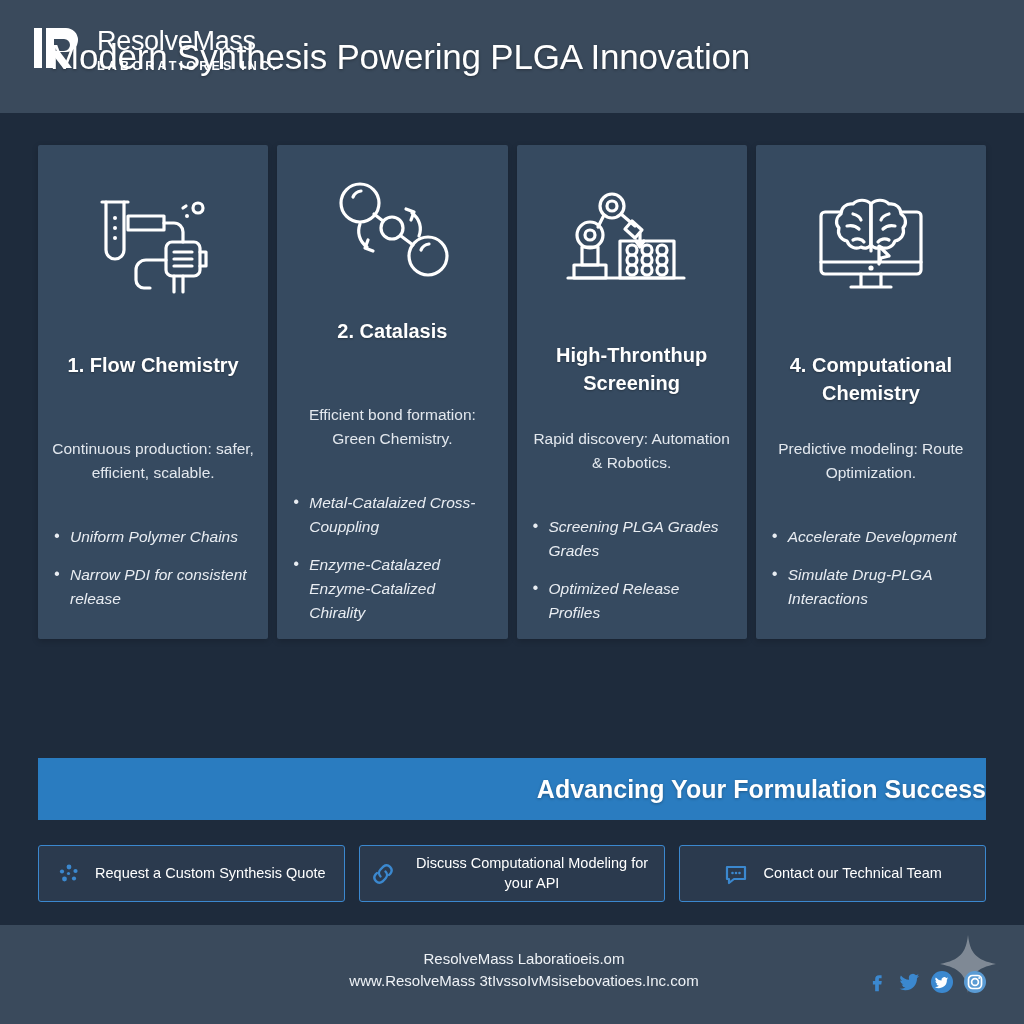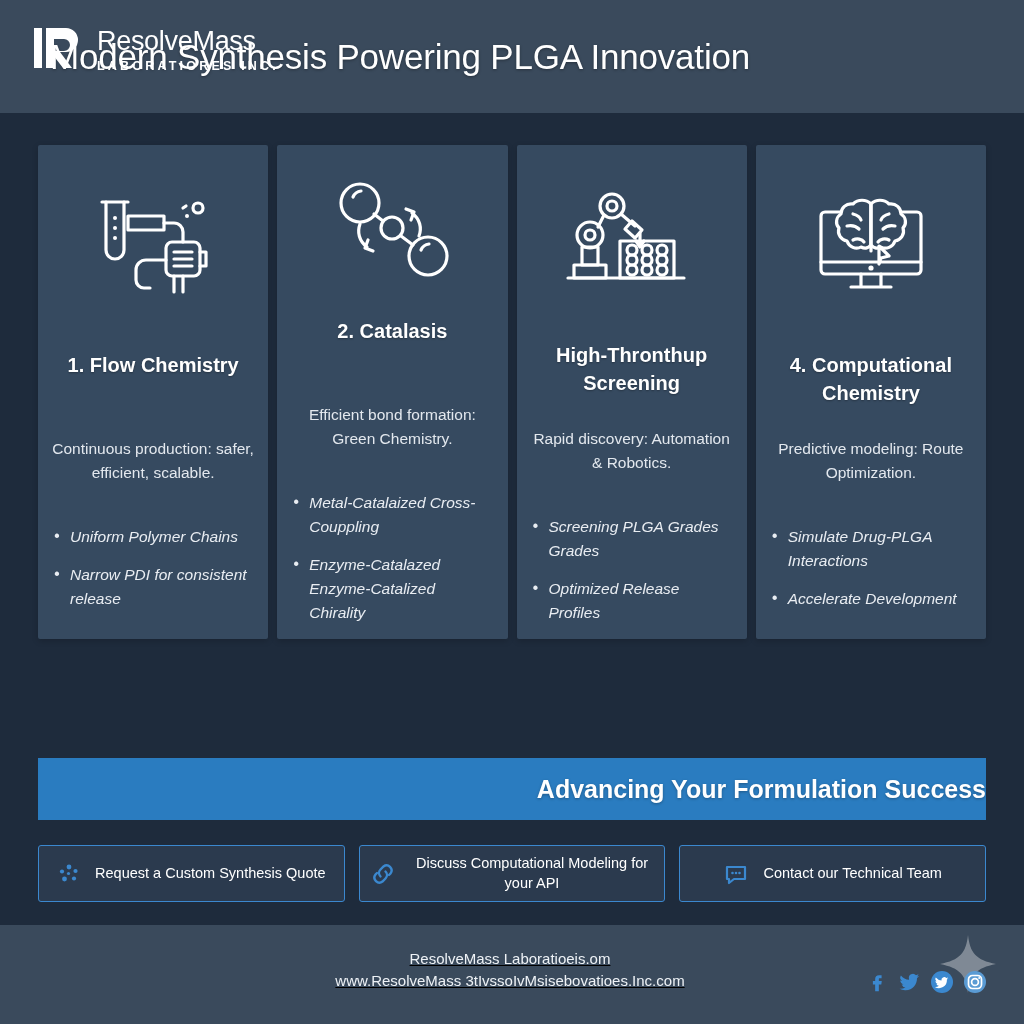--- a/index.html
+++ b/index.html
@@ -130,24 +130,23 @@
   .logo-text { display: flex; flex-direction: column; }
   .logo-name {
     font-size: 27px; color: #ffffff; letter-spacing: -0.3px; line-height: 1;
   }
   .logo-sub {
     font-size: 12.5px; color: #ffffff; letter-spacing: 3.2px; line-height: 1;
     margin-top: 5px;
     font-weight: bold;
   }
   .footer-center {
-    position: absolute; left: 290px; top: 948px;
+    position: absolute; left: 304px; top: 948px;
     width: 440px;
     text-align: center;
-    text-decoration: underline;
   }
   .footer-line {
     font-size: 15px; color: #eef2f6; line-height: 1.45;
     white-space: nowrap;
   }
   .socials {
     position: absolute; left: 866px; top: 970px;
     display: flex; align-items: center; gap: 9px;
   }
   .socials svg { display: block; }
@@ -263,22 +262,22 @@
           <path d="M68 14c5-5 13-5 18 0 7-1 12 4 12 10 5 3 6 10 2 14 2 6-2 12-8 13-2 6-9 9-14 6-4 2-8 1-10-2V14z" fill="#364a60"></path>
           <path d="M68 14v47"></path>
           <path d="M50 24c4 1 7 3 8 6M44 36c5-1 9 0 12 3M50 50c4-2 9-1 11 2"></path>
           <path d="M86 24c-4 1-7 3-8 6M92 36c-5-1-9 0-12 3M86 50c-4-2-9-1-11 2"></path>
           <path d="M76 56l10 10-8 2-2 6z"></path>
         </svg>
       </div>
       <div class="card-title">4. Computational Chemistry</div>
       <div class="card-desc">Predictive modeling: Route Optimization.</div>
       <ul class="card-bullets">
+        <li>Accelerate Development</li>
         <li>Simulate Drug-PLGA Interactions</li>
-        <li>Accelerate Development</li>
       </ul>
     </div>
 
   </div>
 
   <div class="banner">
     <div class="banner-text">Advancing Your Formulation Success</div>
   </div>
 
   <div class="cta-row">

